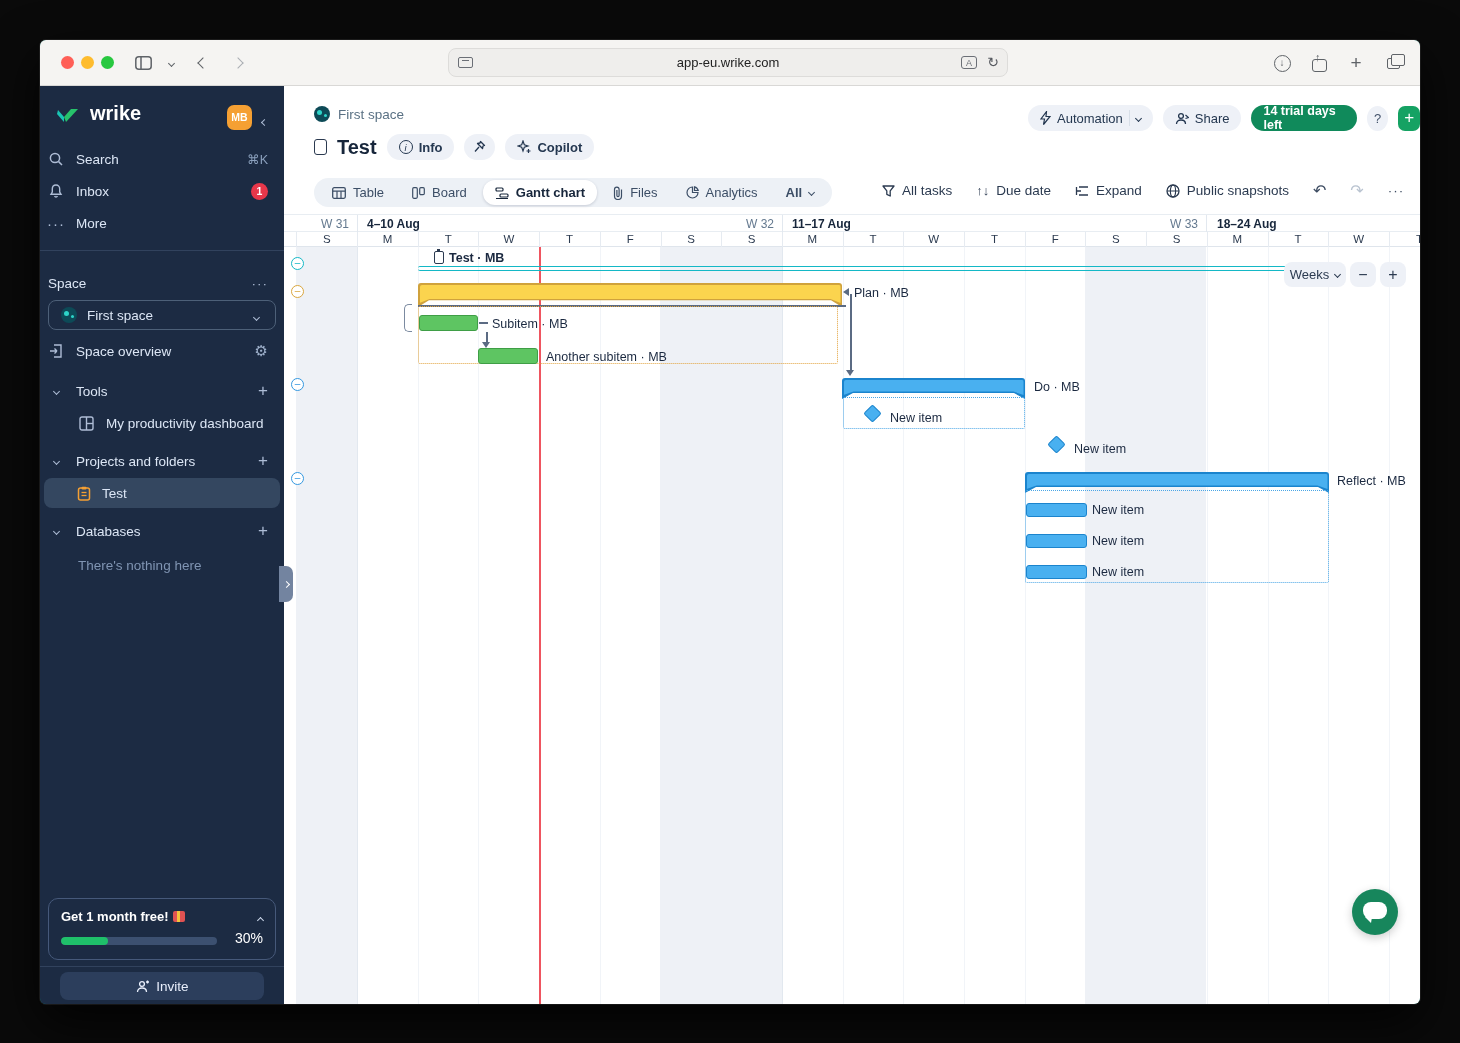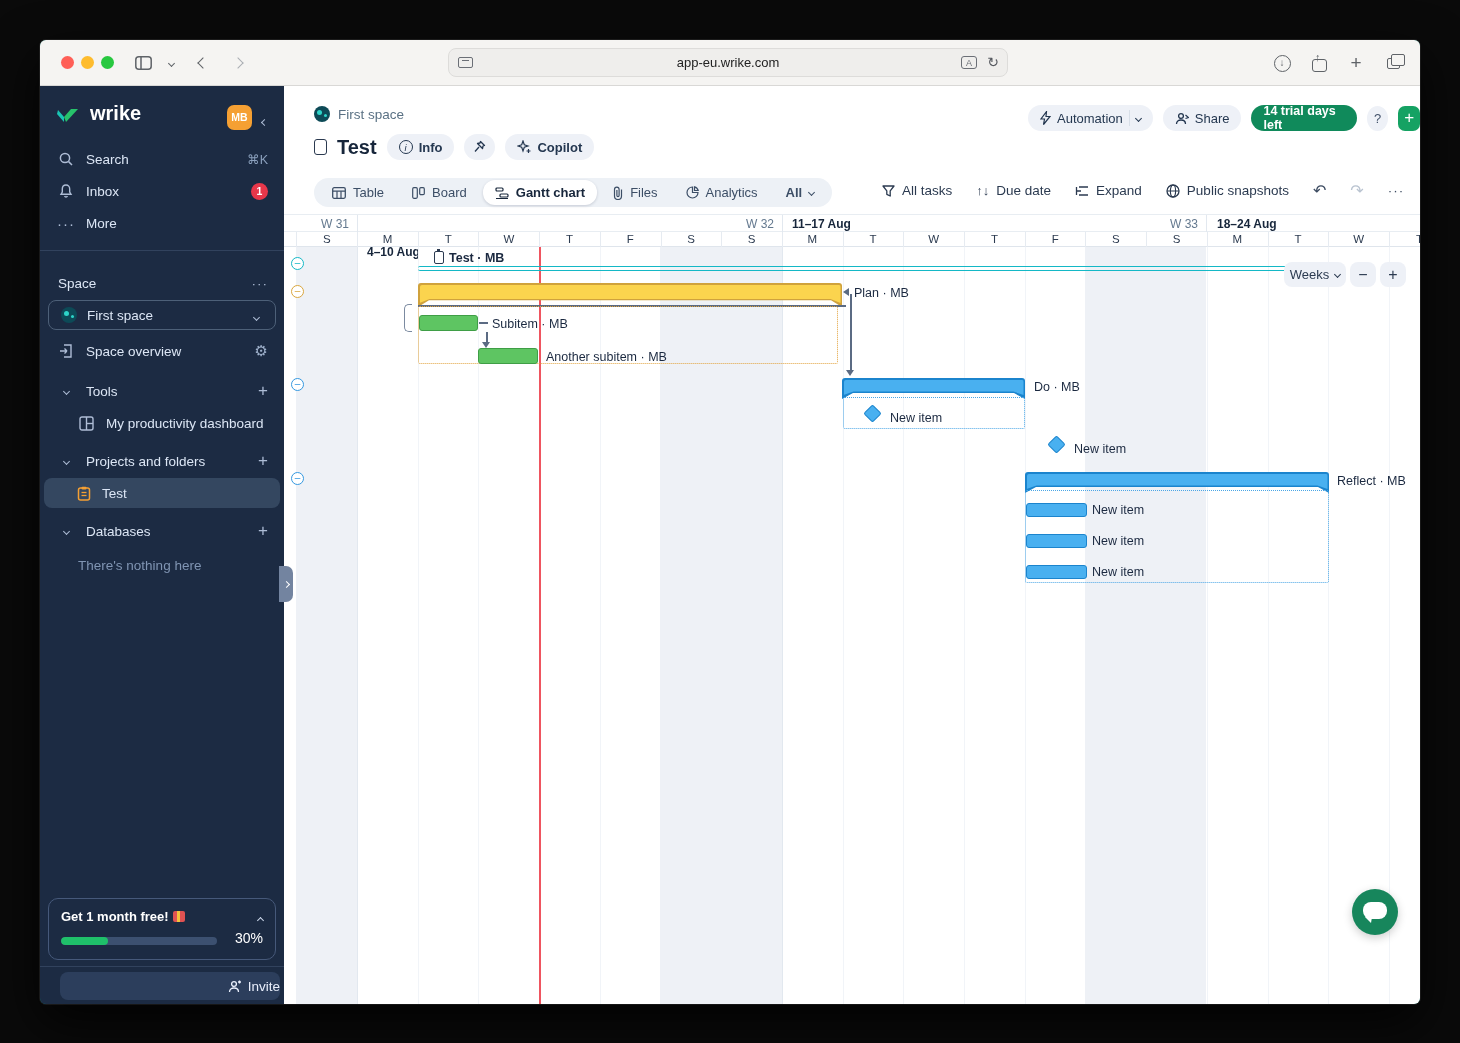--- a/index.html
+++ b/index.html
@@ -20,35 +20,35 @@
   .monitor { position:absolute; left:9px; top:8px; width:15px; height:11px; border:1.4px solid #6b6f76; border-radius:2px; }
   .monitor:after { content:""; position:absolute; left:3px; top:2px; right:3px; height:1.4px; background:#6b6f76; }
   .squp { position:relative; width:15px; height:13px; border:1.6px solid currentColor; border-radius:3px; margin-top:5px; }
   .squp:after { content:"↑"; position:absolute; left:2.5px; top:-9px; font-size:11px; background:transparent; }
   .circdl { width:17px; height:17px; border:1.6px solid currentColor; border-radius:50%; font-size:10px; line-height:14px; text-align:center; }
   .copysq { position:relative; width:13px; height:11px; border:1.6px solid currentColor; border-radius:2px; }
   .copysq:before { content:""; position:absolute; left:3px; top:-5px; width:12px; height:10px; border:1.6px solid currentColor; border-radius:2px; background:#f5f4f2; }
 
   
   #sidebar { position:absolute; left:0; top:46px; width:244px; height:918px; background:#1c2b43; color:#dce6f5; }
-  .sb-row { position:absolute; left:0; width:244px; height:26px; display:flex; align-items:center; padding-left:18px; font-size:13.5px; gap:12px; }
+  .sb-row { position:absolute; left:0; width:244px; height:26px; display:flex; align-items:center; padding-left:8px; font-size:13.5px; gap:12px; }
   .sb-right { position:absolute; right:16px; }
   .sb-ic { width:16px; height:16px; display:flex; align-items:center; justify-content:center; color:#aebdd6; flex:none; }
   svg { display:block; }
   .badge { width:17px; height:17px; background:#e8374a; border-radius:50%; color:#fff; font-size:10.5px; font-weight:bold; text-align:center; line-height:17px; }
   .sel-box { position:absolute; left:8px; top:214px; width:228px; height:30px; border:1px solid #4d6078; border-radius:8px; display:flex; align-items:center; padding:0 12px; gap:10px; font-size:13.5px; }
   .space-av { width:16px; height:16px; border-radius:50%; background:#0d4a57; position:relative; flex:none; }
   .space-av:after { content:""; position:absolute; left:3px; top:4px; width:5px; height:5px; border-radius:50%; background:#2dd4c8; box-shadow:6px 3px 0 -1px #2dd4c8; }
   .sb-selected { position:absolute; left:4px; top:392px; width:236px; height:30px; background:#344760; border-radius:8px; display:flex; align-items:center; padding-left:32px; gap:10px; font-size:13.5px; }
   .promo { position:absolute; left:8px; top:812px; width:228px; height:62px; border:1px solid #46597a; border-radius:10px; padding:10px 12px; }
   .pbar { position:absolute; left:12px; top:38px; width:156px; height:8px; background:#3c5070; border-radius:4px; overflow:hidden; }
   .pfill { height:100%; background:#1fc06a; border-radius:4px; }
   .gift { display:inline-block; width:12px; height:11px; background:#e05252; border-radius:2px; position:relative; top:1px; margin-left:4px; }
   .gift:after { content:""; position:absolute; left:4.5px; top:0; width:3px; height:11px; background:#f3c23c; }
-  .invite-btn { position:absolute; left:20px; top:886px; width:220px; height:28px; background:#2c3e5c; border-radius:8px; display:flex; align-items:center; justify-content:flex-end; gap:7px; font-size:13.5px; color:#e8eefb; }
+  .invite-btn { position:absolute; left:20px; top:886px; width:204px; height:28px; background:#2c3e5c; border-radius:8px; display:flex; align-items:center; justify-content:center; gap:7px; font-size:13.5px; color:#e8eefb; }
   .sb-divider { position:absolute; left:0; width:244px; height:1px; background:#31425d; }
   #sb-handle { position:absolute; left:239px; top:526px; width:14px; height:36px; background:#7384a0; border-radius:0 7px 7px 0; color:#fff; display:flex; align-items:center; justify-content:center; z-index:40; }
 
   
   #main { position:absolute; left:244px; top:46px; width:1136px; height:918px; background:#fff; }
   .pill { background:#eef1f7; border-radius:14px; display:inline-flex; align-items:center; gap:6px; font-size:13px; color:#243750; padding:0 12px; height:26px; }
   .crumb { font-size:13.5px; color:#5a7184; }
   #title { font-size:20px; font-weight:bold; color:#17263b; }
   .trial { background:#108a5b; color:#fff; font-size:12.5px; font-weight:bold; border-radius:13px; height:26px; display:inline-flex; align-items:center; padding:0 12px; }
   .greenplus { background:#15a263; color:#fff; width:25px; height:25px; border-radius:7px; font-size:17px; display:inline-flex; align-items:center; justify-content:center; }
@@ -388,21 +388,21 @@
         <span>Public snapshots</span>
       </span>
       <span style="font-size:16px;color:#3b4a60">↶</span>
       <span style="font-size:16px;color:#b9c3d0">↷</span>
       <span style="letter-spacing:1px;color:#3b4a60">···</span>
     </div>
 
     <div id="ghead">
       <div id="gweeks">
           <span class="w-num" style="left: 11px;">W 31</span>
-          <span class="w-range" style="left: 83px; margin-top: 28px;">4–10 Aug</span>
+          <span class="w-range" style="left: 83px;">4–10 Aug</span>
           <span class="hline-v" style="left: 73px; top: 0px; height: 17px; background: rgb(226, 232, 239);"></span>
           <span class="w-num" style="left: 436px;">W 32</span>
           <span class="w-range" style="left: 508px;">11–17 Aug</span>
           <span class="hline-v" style="left: 498px; top: 0px; height: 17px; background: rgb(226, 232, 239);"></span>
           <span class="w-num" style="left: 860px;">W 33</span>
           <span class="w-range" style="left: 933px;">18–24 Aug</span>
           <span class="hline-v" style="left: 922px; top: 0px; height: 17px; background: rgb(226, 232, 239);"></span>
         </div>
       <div id="gdays">
           <span class="d-letter" style="left: 12.3px;">S</span>

